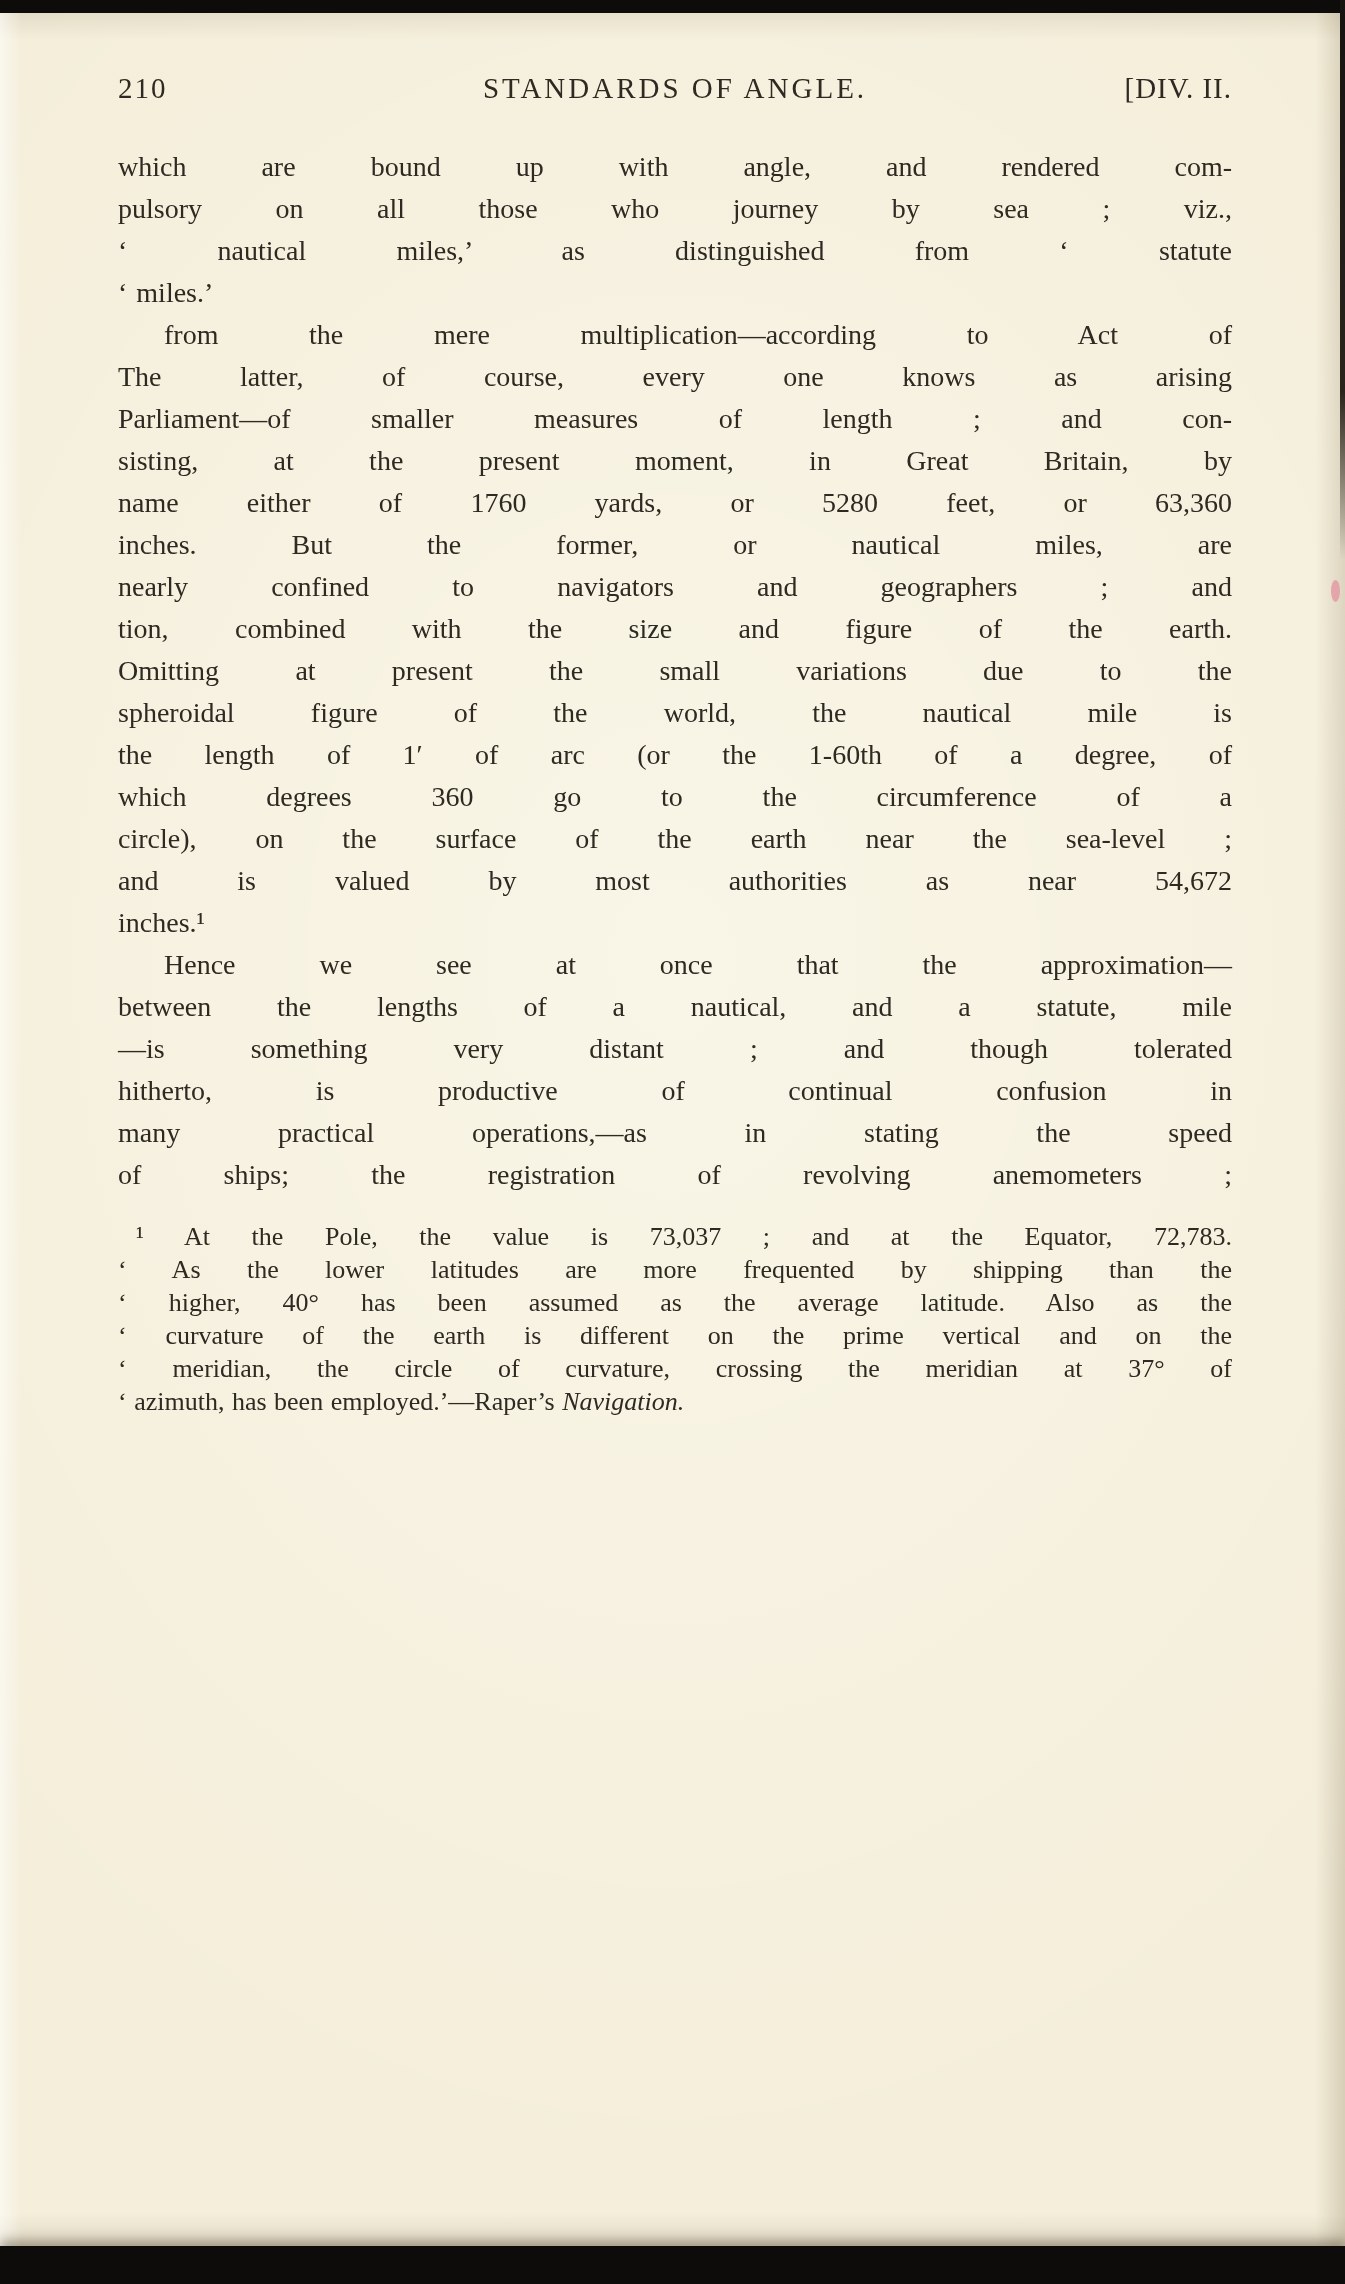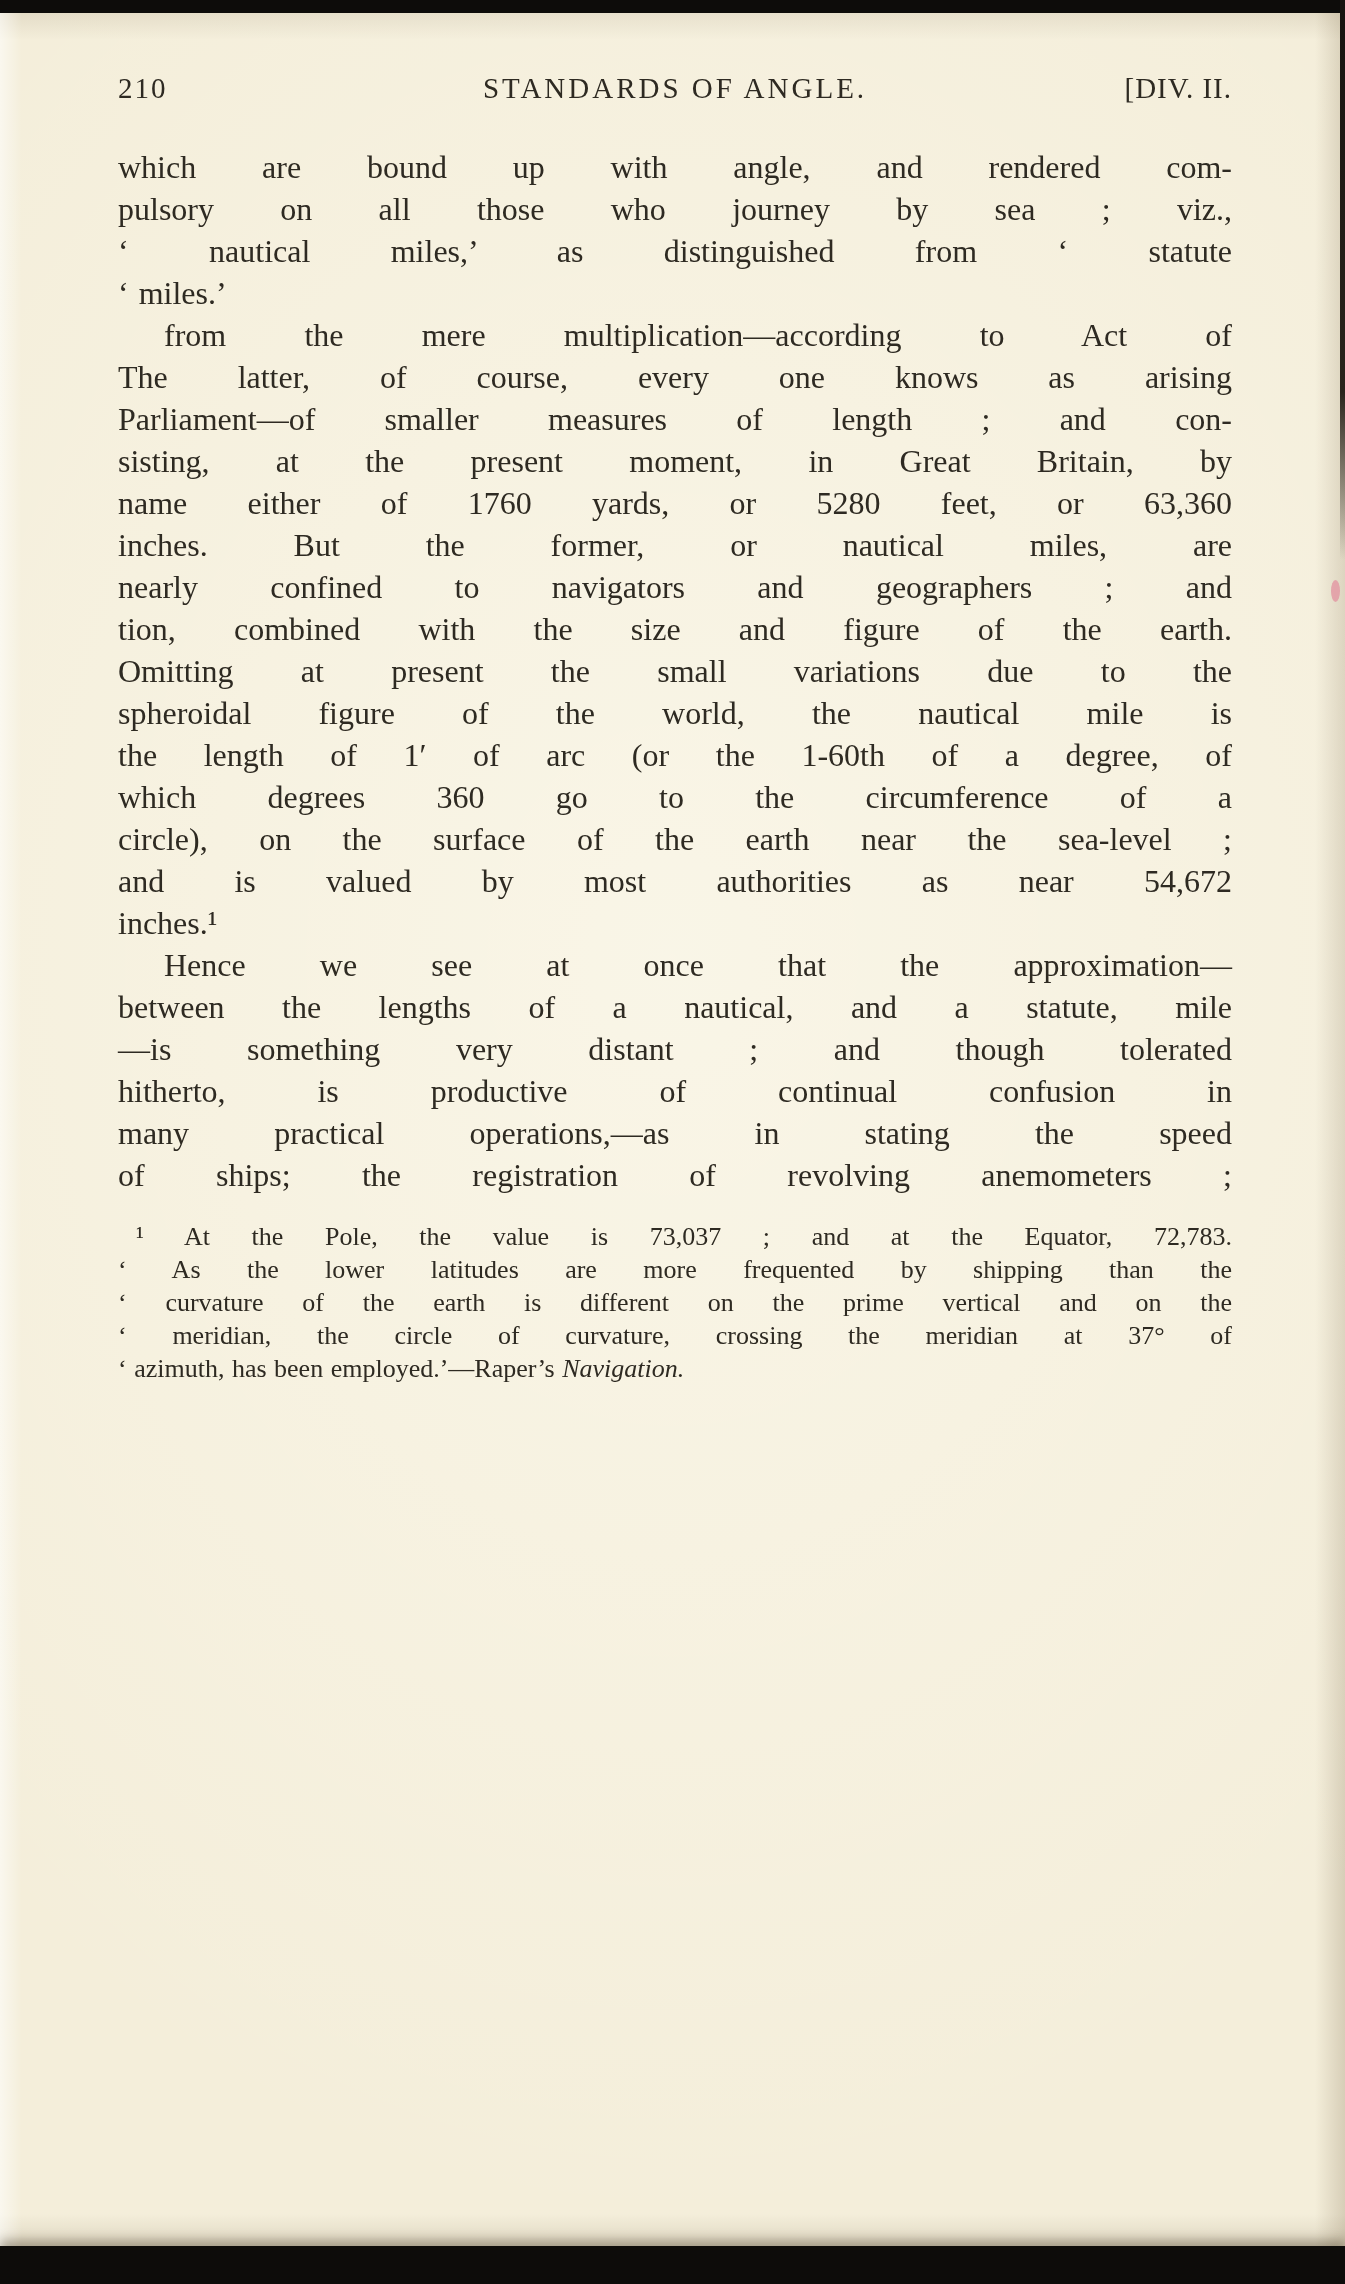--- a/index.html
+++ b/index.html
@@ -51,21 +51,21 @@
   .header {
     display: flex; align-items: flex-end;
     font-size: 29px; line-height: 36px;
   }
   .page-number { width: 210px; letter-spacing: 2px; }
   .header-title { flex: 1; text-align: center; letter-spacing: 3px; }
   .header-division { width: 210px; text-align: right; letter-spacing: 1px; }
 
   .body-text {
     margin-top: 40px;
-    font-size: 32px;
+    font-size: 28px;
     word-spacing: 2px;
   }
   .line {
     line-height: 42px;
     text-align: justify;
     text-align-last: justify;
     text-justify: inter-word;
   }
   .para .line:last-child { text-align-last: left; }
   .para.flow-out .line:last-child { text-align-last: justify; }
@@ -126,20 +126,21 @@
           <div class="line">hitherto, is productive of continual confusion in</div>
           <div class="line">many practical operations,—as in stating the speed</div>
           <div class="line">of ships; the registration of revolving anemometers ;</div>
         </div>
     </div>
 
     <div class="footnote">
       <div class="fn-lines">
           <div class="line">¹ At the Pole, the value is 73,037 ; and at the Equator, 72,783.</div>
           <div class="line">‘ As the lower latitudes are more frequented by shipping than the</div>
+          <div class="line">‘ higher, 40° has been assumed as the average latitude. Also as the</div>
           <div class="line">‘ curvature of the earth is different on the prime vertical and on the</div>
           <div class="line">‘ meridian, the circle of curvature, crossing the meridian at 37° of</div>
         </div>
       <div class="line last"><span>‘ azimuth, has been employed.’—Raper’s </span><i>Navigation.</i></div>
     </div>
 
   </div>
 
   <div class="edge-top"></div>
   <div class="edge-bottom"></div>

